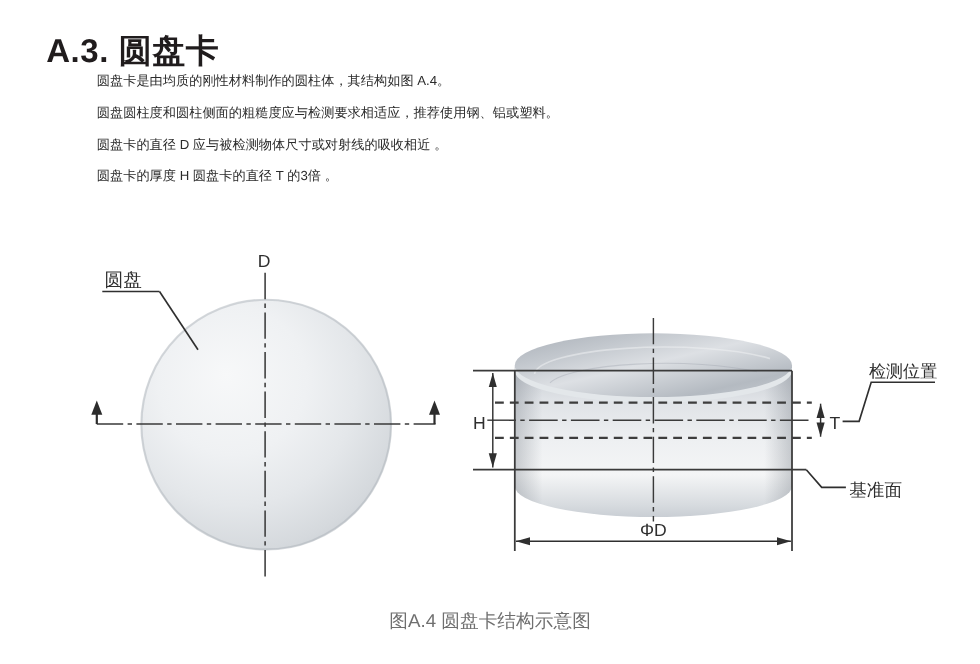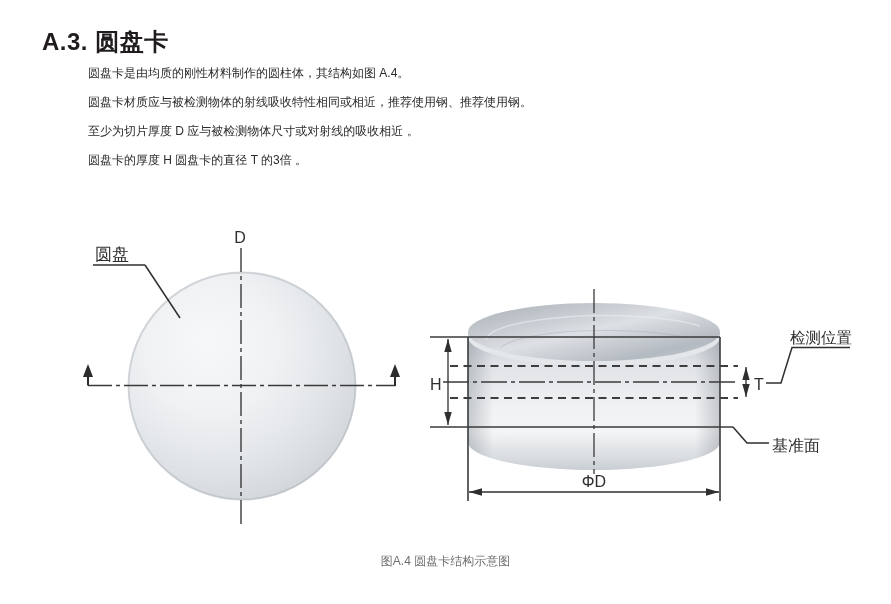--- a/index.html
+++ b/index.html
@@ -8,21 +8,21 @@
     width:891px;height:604px;
     background:#ffffff;
     overflow:hidden;
     font-family:"Liberation Sans","DejaVu Sans",sans-serif;
     color:#262626;
   }
   .heading{
     position:absolute;
     left:42px;top:26px;
     margin:0;
-    font-size:24px;
+    font-size:30px;
     font-weight:bold;
     color:#201c1d;
     letter-spacing:0.5px;
   }
   .paras{
     position:absolute;
     left:88px;top:59px;
     width:790px;
   }
   .paras p{
@@ -35,39 +35,39 @@
   .fig-svg{
     position:absolute;
     left:0;top:0;
     width:891px;height:604px;
   }
   .caption{
     position:absolute;
     left:0;top:553px;
     width:891px;
     text-align:center;
-    font-size:12px;
+    font-size:17px;
     color:#6f6f6f;
   }
   svg text{
     font-family:"Liberation Sans","DejaVu Sans",sans-serif;
     fill:#2e2e2e;
   }
 </style>
 </head>
 <body>
 
 <div class="page">
 
   <h1 class="heading">A.3. 圆盘卡</h1>
 
   <div class="paras">
     <p>圆盘卡是由均质的刚性材料制作的圆柱体，其结构如图 A.4。</p>
-    <p>圆盘卡材质应与被检测物体的射线吸收特性相同或相近，推荐使用钢、推荐使用钢。</p>
-    <p>至少为切片厚度 D 应与被检测物体尺寸或对射线的吸收相近 。</p>
+    <p>圆盘圆柱度和圆柱侧面的粗糙度应与检测要求相适应，推荐使用钢、铝或塑料。</p>
+    <p>圆盘卡的直径 D 应与被检测物体尺寸或对射线的吸收相近 。</p>
     <p>圆盘卡的厚度 H 圆盘卡的直径 T 的3倍 。</p>
   </div>
 
   <svg class="fig-svg" viewBox="0 0 891 604" xmlns="http://www.w3.org/2000/svg">
     <defs>
       <marker id="dimArrow" orient="auto-start-reverse" markerUnits="userSpaceOnUse" markerWidth="14" markerHeight="10" refX="13" refY="5" viewBox="0 0 14 10">
         <path d="M13,5 L0,1.3 L0,8.7 Z" fill="#2f2f2f"></path>
       </marker>
       <radialGradient id="discGrad" cx="40%" cy="36%" r="74%" fx="34%" fy="30%">
         <stop offset="0%" stop-color="#f7f8f9"></stop>

